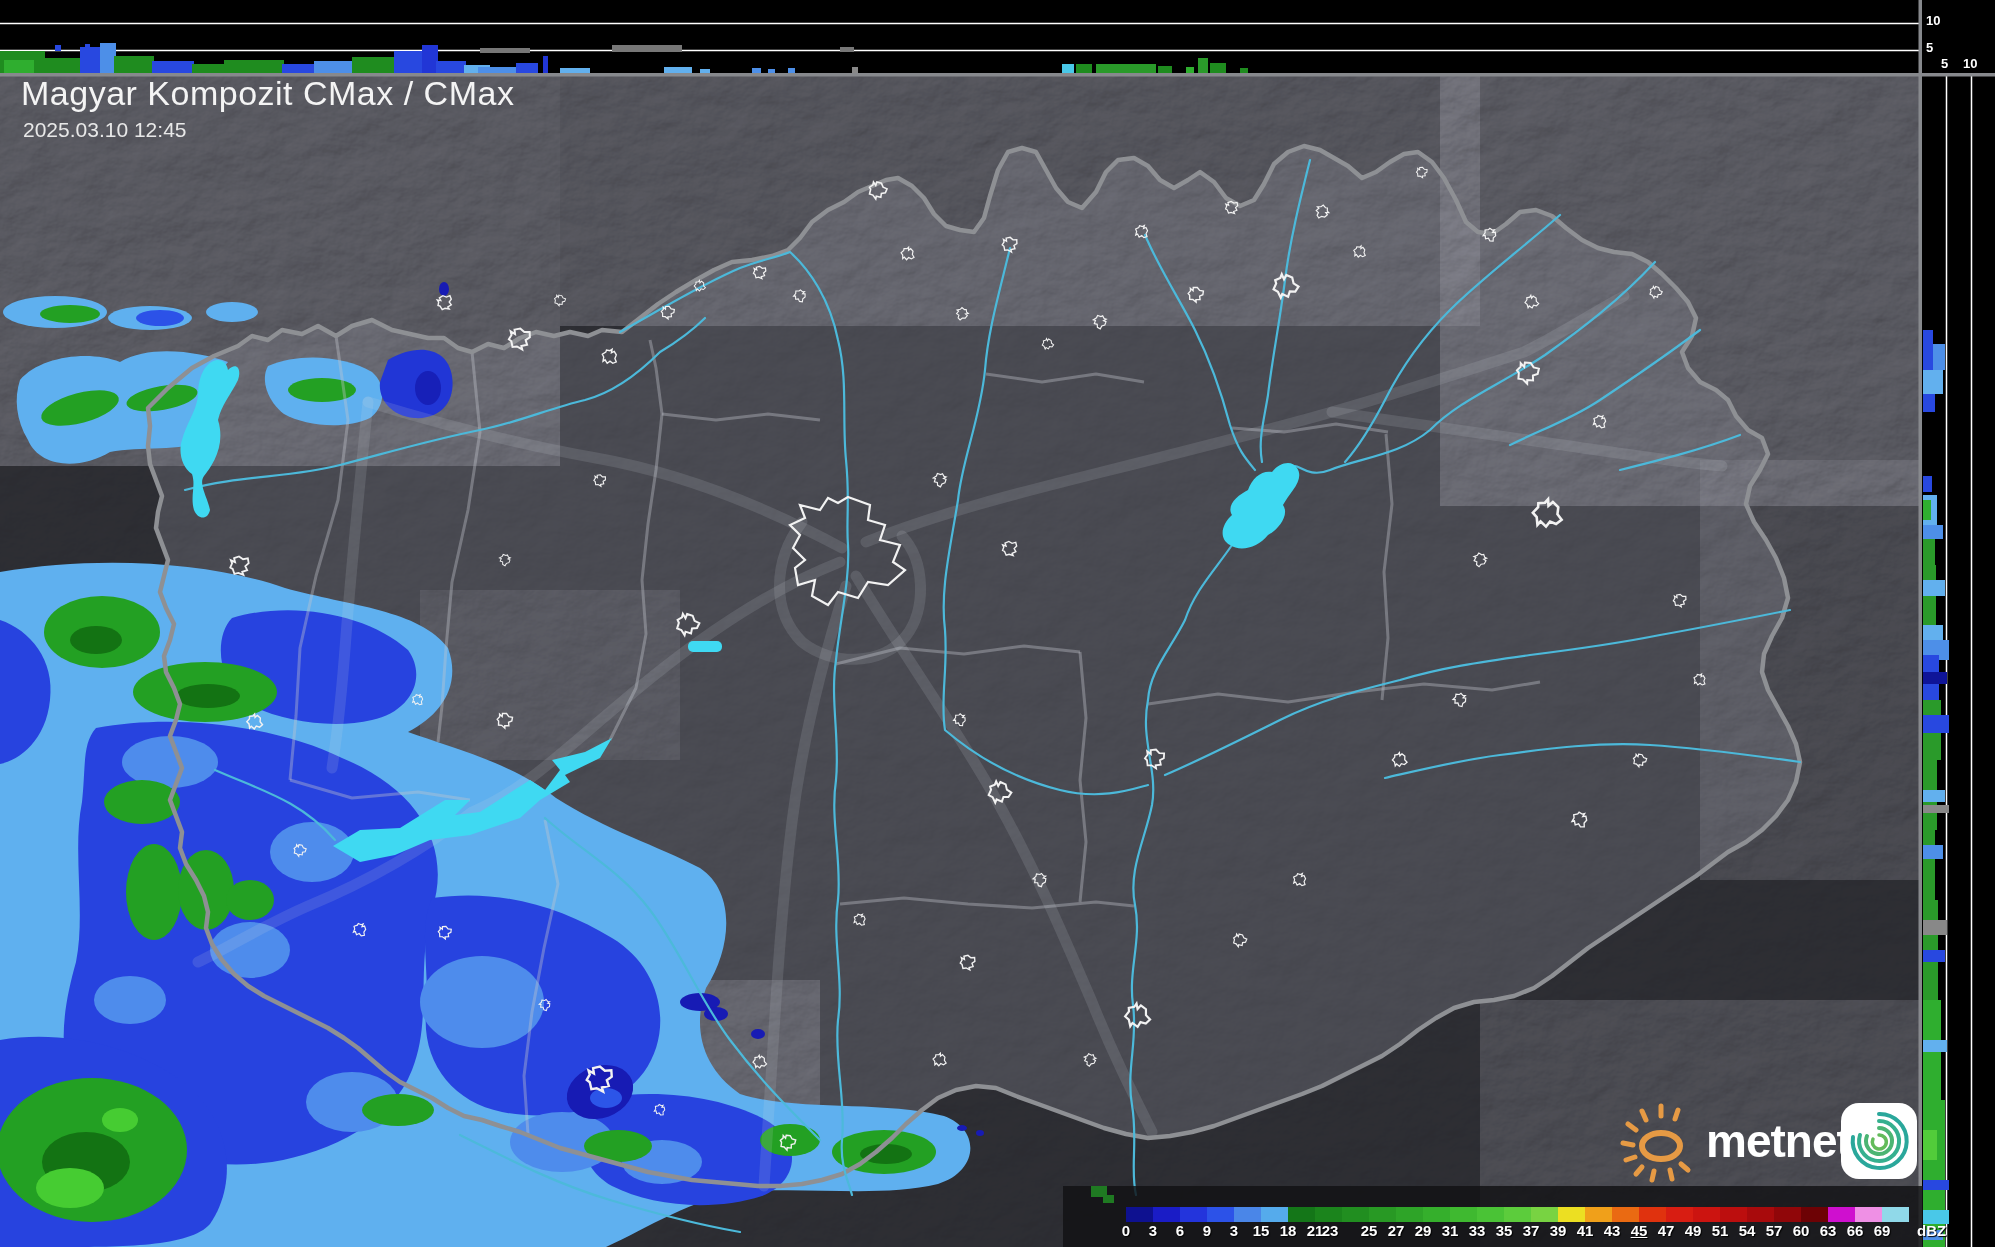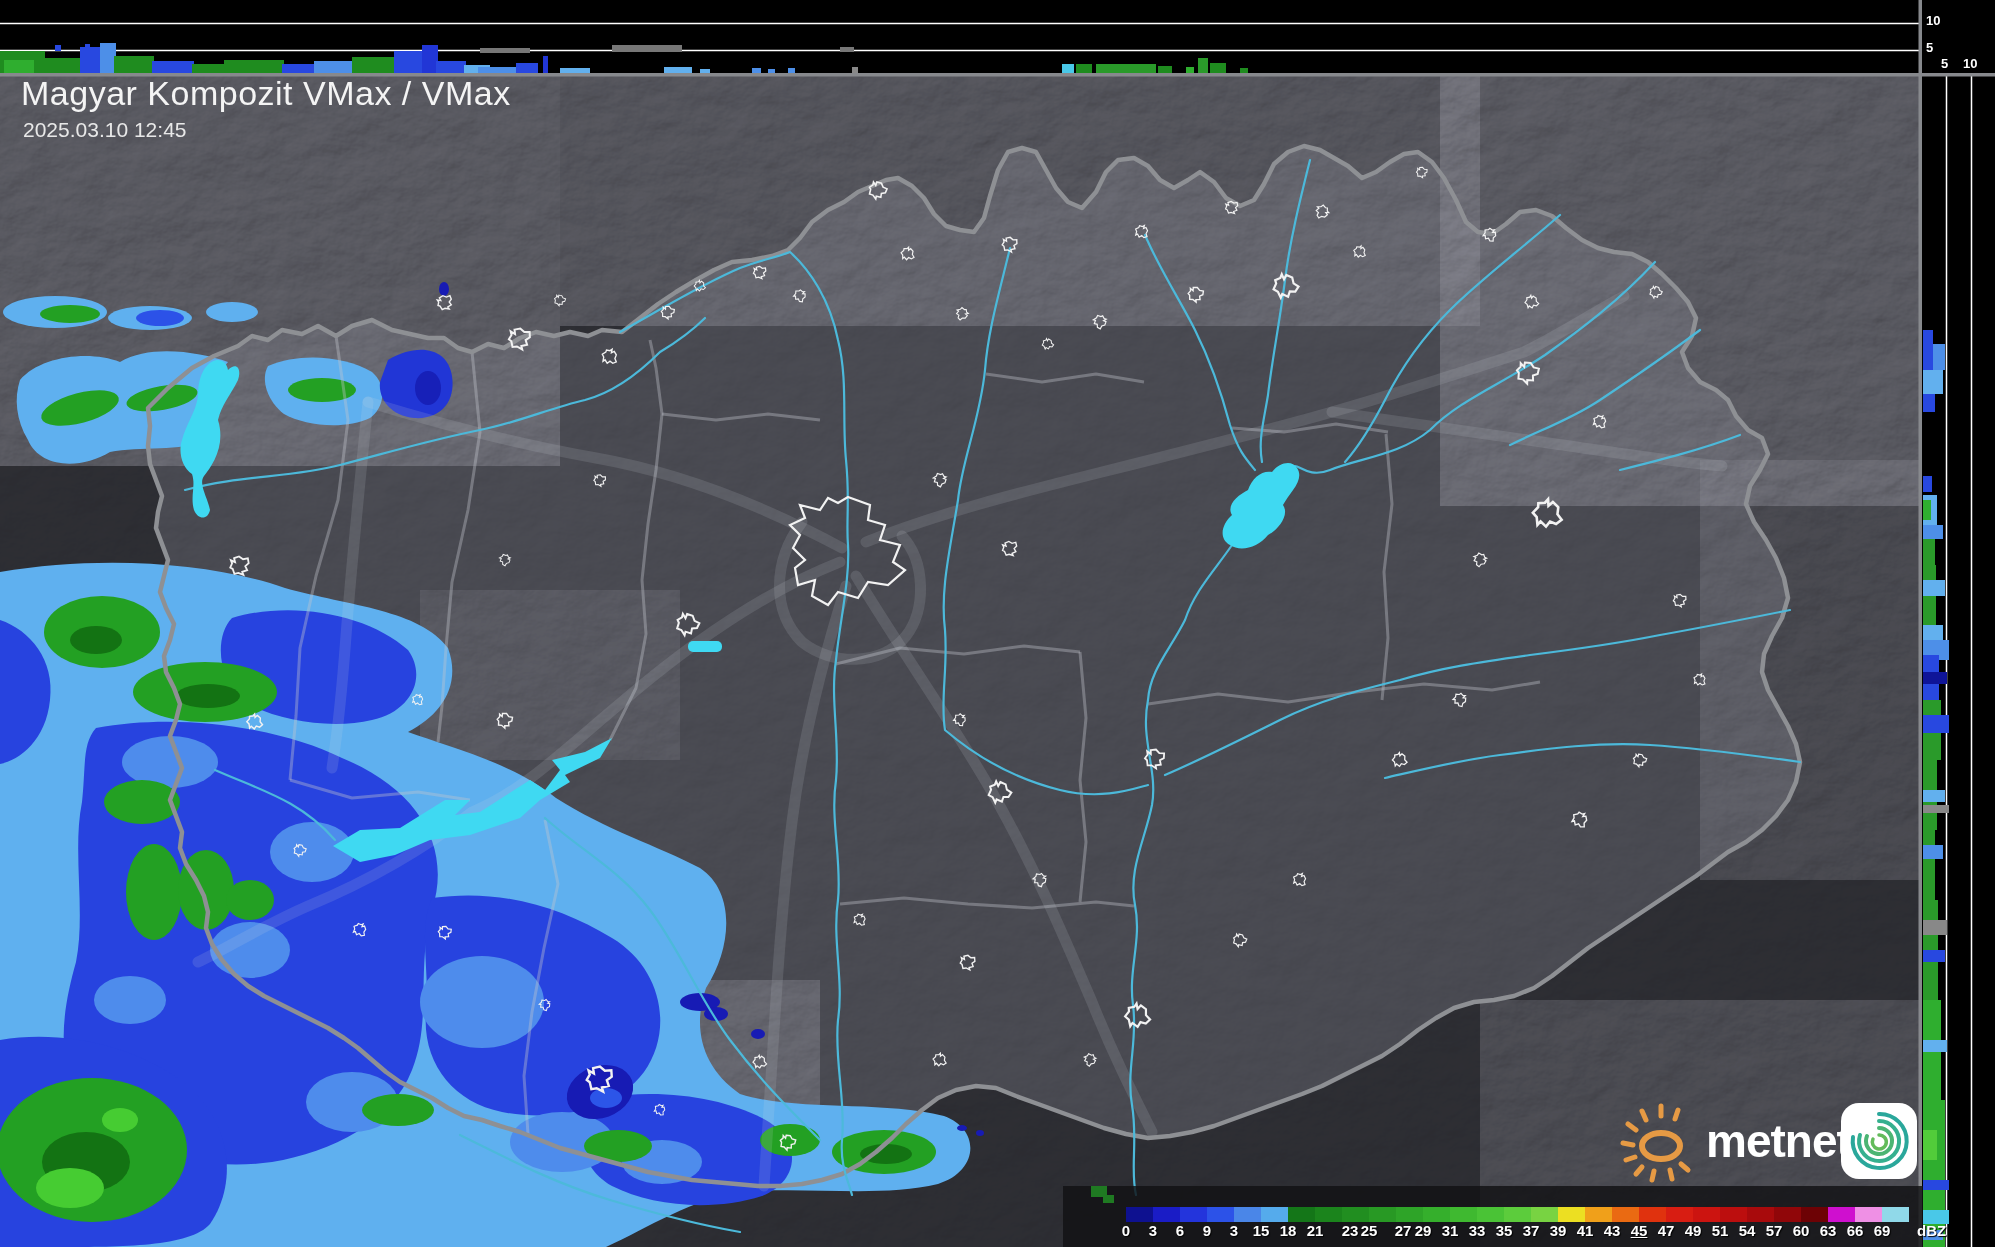--- a/index.html
+++ b/index.html
@@ -359,21 +359,21 @@
       <rect x="1923" y="1180" width="26" height="10" fill="#2848e0"></rect>
       <rect x="1923" y="1210" width="26" height="14" fill="#49c8e8"></rect>
       <rect x="1923" y="1230" width="20" height="10" fill="#4d8fe8"></rect>
     </g>
   </g>
 
   <rect x="0" y="73" width="1995" height="3.5" fill="#87898d"></rect>
   <rect x="1918.5" y="0" width="3.5" height="1247" fill="#87898d"></rect>
 </svg>
 
-  <div class="map-title">Magyar Kompozit VMax / VMax</div>
+  <div class="map-title">Magyar Kompozit CMax / CMax</div>
   <div class="map-timestamp">2025.03.10 12:45</div>
 
   <span id="lbl-top10" class="scale-label">10</span>
   <span id="lbl-top5" class="scale-label">5</span>
   <span id="lbl-right5" class="scale-label">5</span>
   <span id="lbl-right10" class="scale-label">10</span>
 
   <div class="legend">
     <div class="legend-bar">
         <div class="lcell" style="background: rgb(14, 17, 144);"></div>
@@ -408,23 +408,23 @@
       </div>
     <div>
         <span class="llab" style="left: 63px;">0</span>
         <span class="llab" style="left: 90px;">3</span>
         <span class="llab" style="left: 117px;">6</span>
         <span class="llab" style="left: 144px;">9</span>
         <span class="llab" style="left: 171px;">3</span>
         <span class="llab" style="left: 198px;">15</span>
         <span class="llab" style="left: 225px; text-align: right;">18</span>
         <span class="llab" style="left: 252px;">21</span>
-        <span class="llab" style="left: 287px;">23</span>
+        <span class="llab" style="left: 267px;">23</span>
         <span class="llab" style="left: 306px;">25</span>
-        <span class="llab" style="left: 333px; margin-left: 7px;">27</span>
+        <span class="llab" style="left: 333px;">27</span>
         <span class="llab" style="left: 360px;">29</span>
         <span class="llab" style="left: 387px;">31</span>
         <span class="llab" style="left: 414px;">33</span>
         <span class="llab" style="left: 441px;">35</span>
         <span class="llab" style="left: 468px;">37</span>
         <span class="llab" style="left: 495px;">39</span>
         <span class="llab" style="left: 522px;">41</span>
         <span class="llab" style="left: 549px;">43</span>
         <span class="llab" style="left: 576px; text-decoration: underline;">45</span>
         <span class="llab" style="left: 603px;">47</span>

